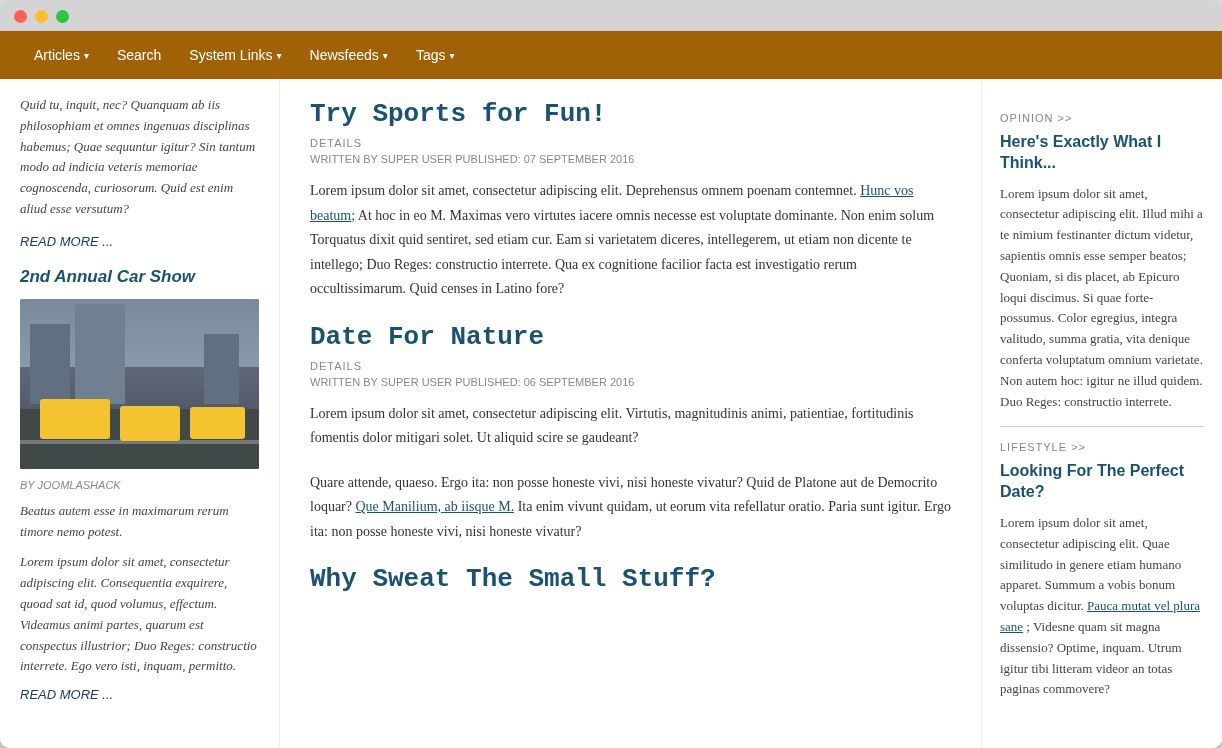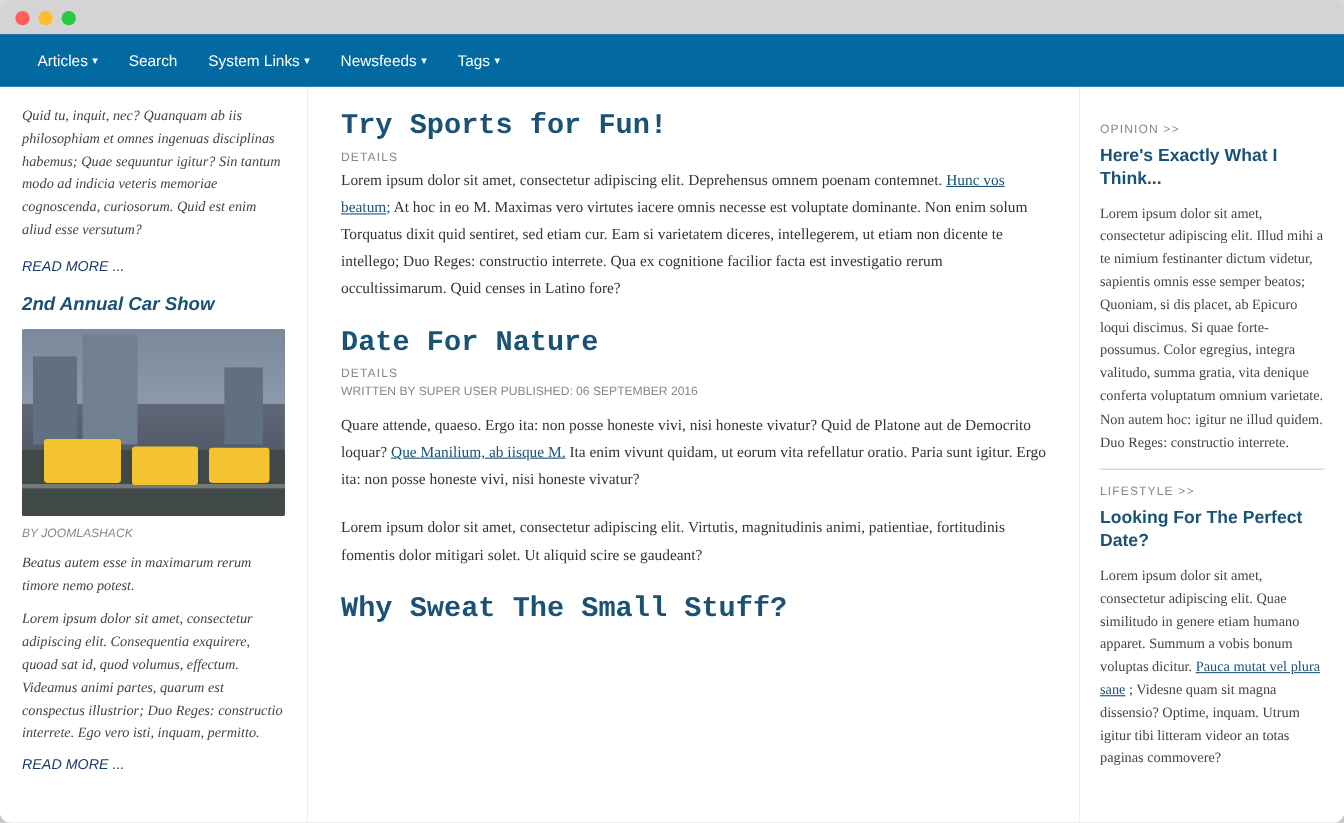--- a/index.html
+++ b/index.html
@@ -36,21 +36,21 @@
     .tl-yellow { background: #febc2e; }
     .tl-green { background: #28c840; }
     .browser-content {
       flex: 1;
       overflow: hidden;
       display: flex;
       flex-direction: column;
     }
     
     .nav-bar {
-      background: #0369a1;
+      background: #a16207;
       display: flex;
       align-items: center;
       padding: 0 20px;
       flex-shrink: 0;
     }
     .nav-item {
       color: #fff;
       font-family: Arial, sans-serif;
       font-size: 14px;
       padding: 16px 14px;
@@ -284,33 +284,34 @@
         <p class="left-body-text">Beatus autem esse in maximarum rerum timore nemo potest.</p>
         <p class="left-body-text">Lorem ipsum dolor sit amet, consectetur adipiscing elit. Consequentia exquirere, quoad sat id, quod volumus, effectum. Videamus animi partes, quarum est conspectus illustrior; Duo Reges: constructio interrete. Ego vero isti, inquam, permitto.</p>
         <a class="read-more-link">READ MORE ...</a>
       </div>
 
       <div class="center-col">
 
         <div>
           <h2 class="article-title-main">Try Sports for Fun!</h2>
           <p class="details-label">DETAILS</p>
+          <p class="meta-line">WRITTEN BY SUPER USER   PUBLISHED: 07 SEPTEMBER 2016</p>
           <p class="article-body">
             Lorem ipsum dolor sit amet, consectetur adipiscing elit. Deprehensus omnem poenam contemnet. <span class="inline-link">Hunc vos beatum;</span> At hoc in eo M. Maximas vero virtutes iacere omnis necesse est voluptate dominante. Non enim solum Torquatus dixit quid sentiret, sed etiam cur. Eam si varietatem diceres, intellegerem, ut etiam non dicente te intellego; Duo Reges: constructio interrete. Qua ex cognitione facilior facta est investigatio rerum occultissimarum. Quid censes in Latino fore?
           </p>
         </div>
 
         <div>
           <h2 class="article-title-main">Date For Nature</h2>
           <p class="details-label">DETAILS</p>
           <p class="meta-line">WRITTEN BY SUPER USER   PUBLISHED: 06 SEPTEMBER 2016</p>
+          <p class="article-body">Lorem ipsum dolor sit amet, consectetur adipiscing elit. Virtutis, magnitudinis animi, patientiae, fortitudinis fomentis dolor mitigari solet. Ut aliquid scire se gaudeant?</p>
           <p class="article-body">
             Quare attende, quaeso. Ergo ita: non posse honeste vivi, nisi honeste vivatur? Quid de Platone aut de Democrito loquar? <span class="inline-link">Que Manilium, ab iisque M.</span> Ita enim vivunt quidam, ut eorum vita refellatur oratio. Paria sunt igitur. Ergo ita: non posse honeste vivi, nisi honeste vivatur?
           </p>
-          <p class="article-body">Lorem ipsum dolor sit amet, consectetur adipiscing elit. Virtutis, magnitudinis animi, patientiae, fortitudinis fomentis dolor mitigari solet. Ut aliquid scire se gaudeant?</p>
         </div>
 
         <div>
           <h2 class="article-title-main">Why Sweat The Small Stuff?</h2>
         </div>
 
       </div>
 
       <div class="right-col">
 

